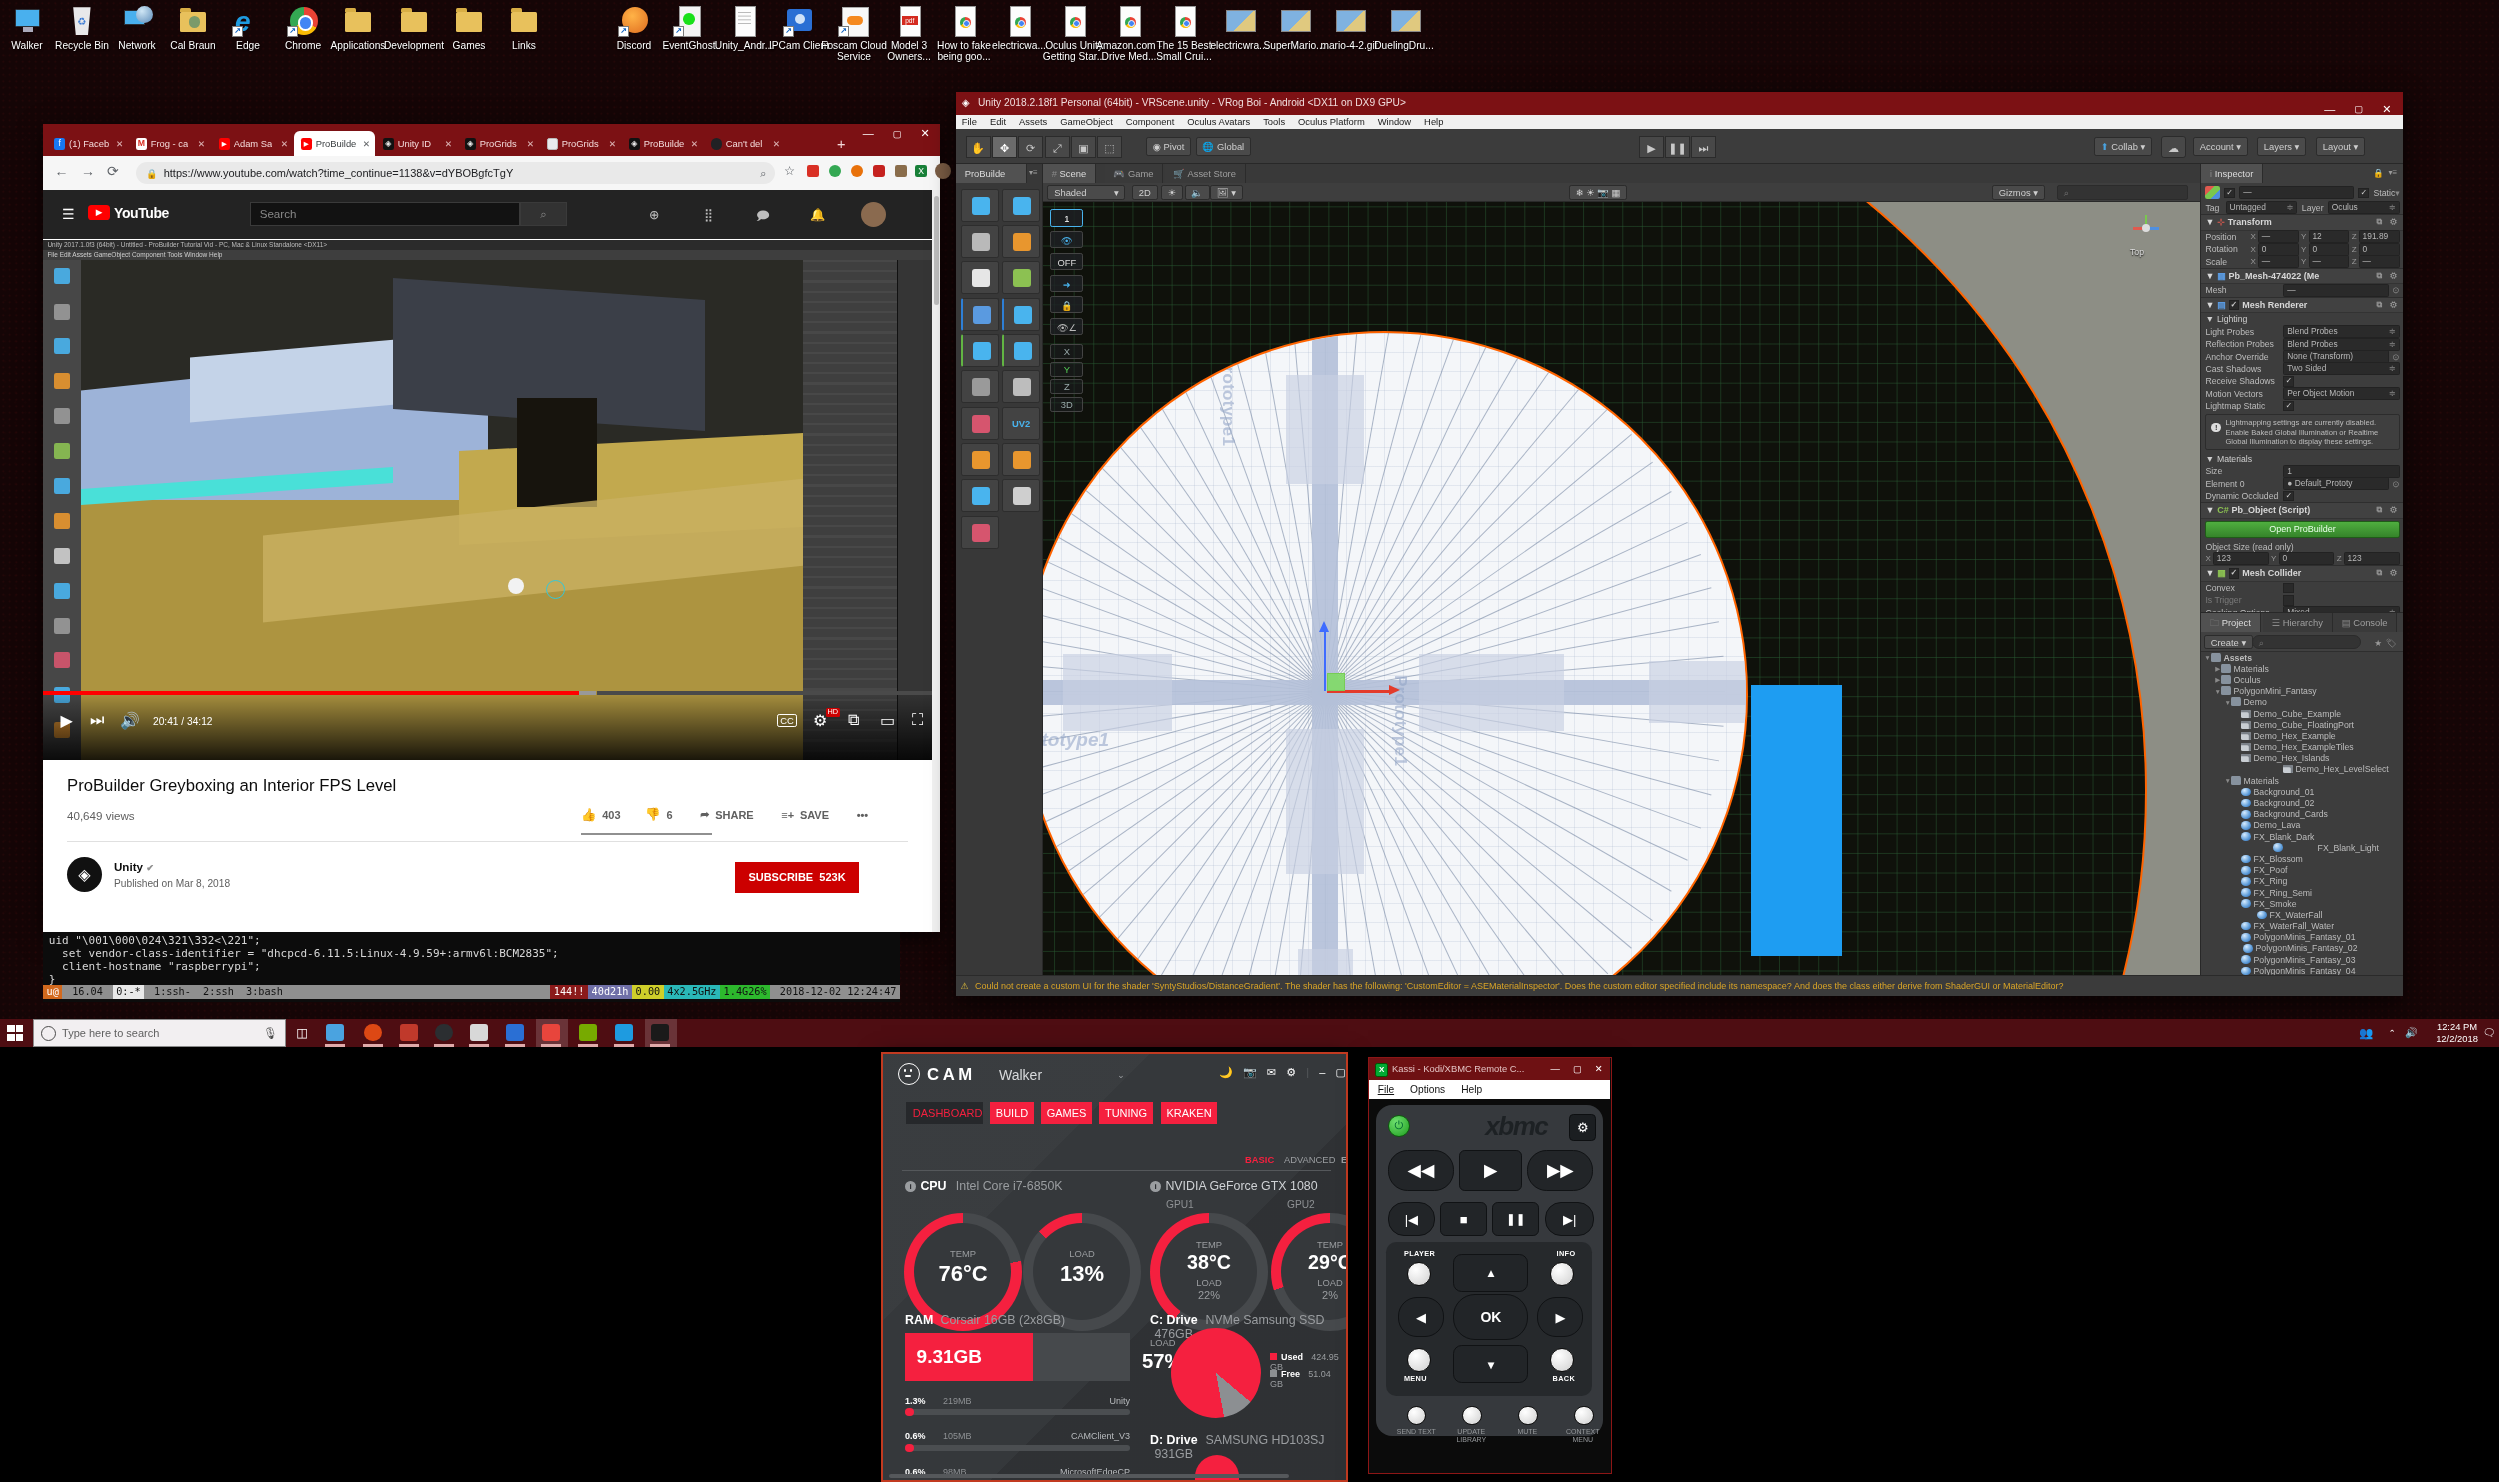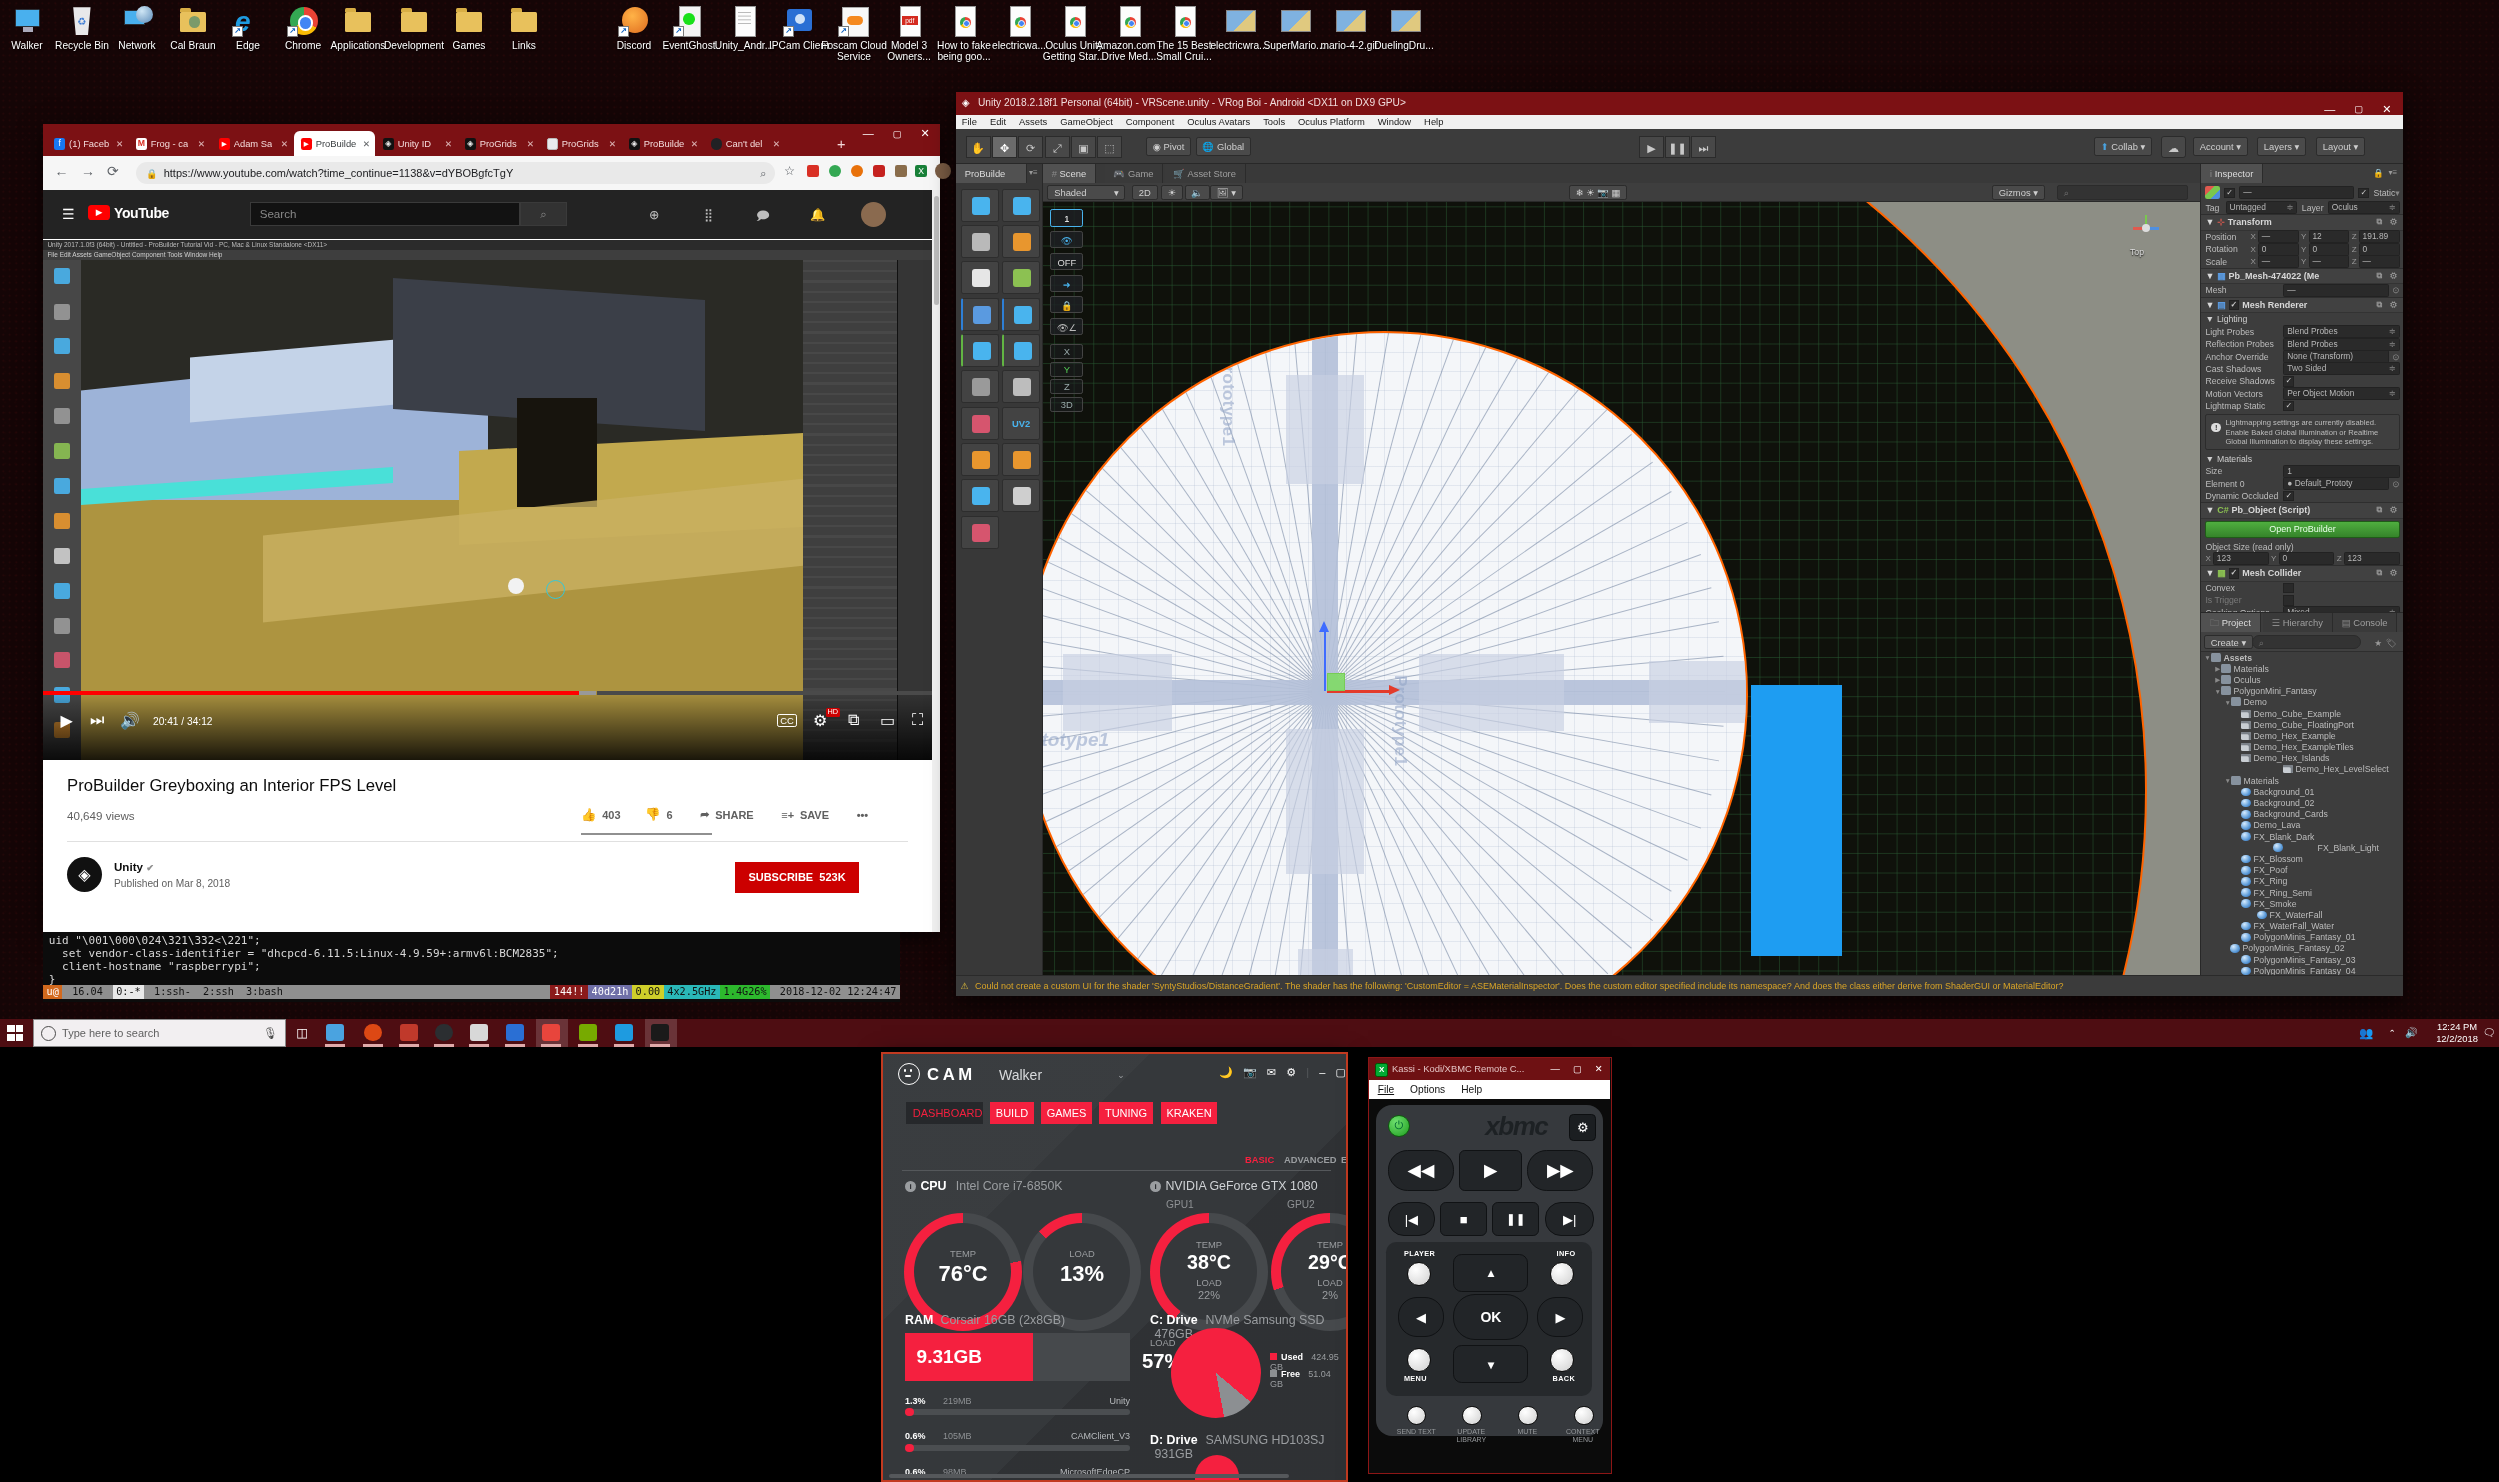--- a/index.html
+++ b/index.html
@@ -1039,21 +1039,21 @@
           <div class="trow" style="padding-left: 33px;">
             <span class="tw"></span>
             <span class="tico material"></span>
             <span>FX_WaterFall_Water</span>
           </div>
           <div class="trow" style="padding-left: 33px;">
             <span class="tw"></span>
             <span class="tico material"></span>
             <span>PolygonMinis_Fantasy_01</span>
           </div>
-          <div class="trow" style="padding-left: 22px;">
+          <div class="trow" style="padding-left: 35px;">
             <span class="tw"></span>
             <span class="tico material"></span>
             <span>PolygonMinis_Fantasy_02</span>
           </div>
           <div class="trow" style="padding-left: 33px;">
             <span class="tw"></span>
             <span class="tico material"></span>
             <span>PolygonMinis_Fantasy_03</span>
           </div>
           <div class="trow" style="padding-left: 33px;">
@@ -1156,21 +1156,21 @@
 
     </div>
     <div id="cam-tabs">
         <div class="camtab on" style="left: 22.5px; width: 77px;">DASHBOARD</div>
         <div class="camtab" style="left: 107px; width: 44px;">BUILD</div>
         <div class="camtab" style="left: 158px; width: 51px;">GAMES</div>
         <div class="camtab" style="left: 216px; width: 54px;">TUNING</div>
         <div class="camtab" style="left: 278px; width: 56px;">KRAKEN</div>
       </div>
     <div class="abs" style="left:362px;top:100px;font-size:9.4px;font-weight:bold;color:#f5203f;">BASIC</div>
-    <div class="abs" style="left:401px;top:100px;font-size:9.4px;font-weight:bold;color:#9a9da0;">ADVANCED</div>
+    <div class="abs" style="left:401px;top:100px;font-size:9.4px;font-weight:normal;color:#9a9da0;">ADVANCED</div>
     <div class="abs" style="left:458px;top:100px;font-size:9.4px;font-weight:bold;color:#9a9da0;">E</div>
     <div class="abs" style="left:19px;top:116px;width:429px;height:0.7px;background:#55585b;"></div>
     <div class="cam-h" style="left:22px;top:125px;">
       <span class="info-i">i</span><span>CPU</span>
       <span class="cam-sub" style="margin-left:5.8px;">Intel Core i7-6850K</span></div>
     <div class="cam-h" style="left:267px;top:125px;">
       <span class="info-i">i</span><span class="cam-sub" style="color:#cfd2d5;">NVIDIA GeForce GTX 1080</span></div>
     <div class="abs" style="left:283px;top:145px;color:#8e9194;font-size:10.2px;">GPU1</div>
     <div class="abs" style="left:404px;top:145px;color:#8e9194;font-size:10.2px;">GPU2</div>
 

